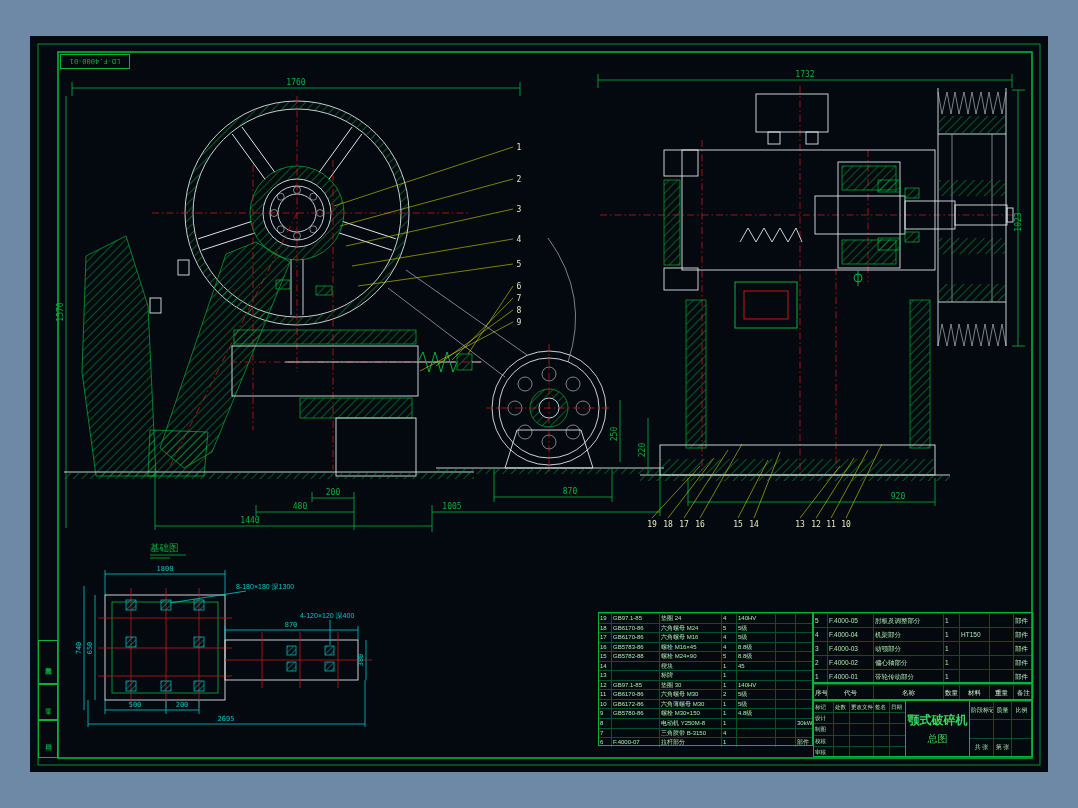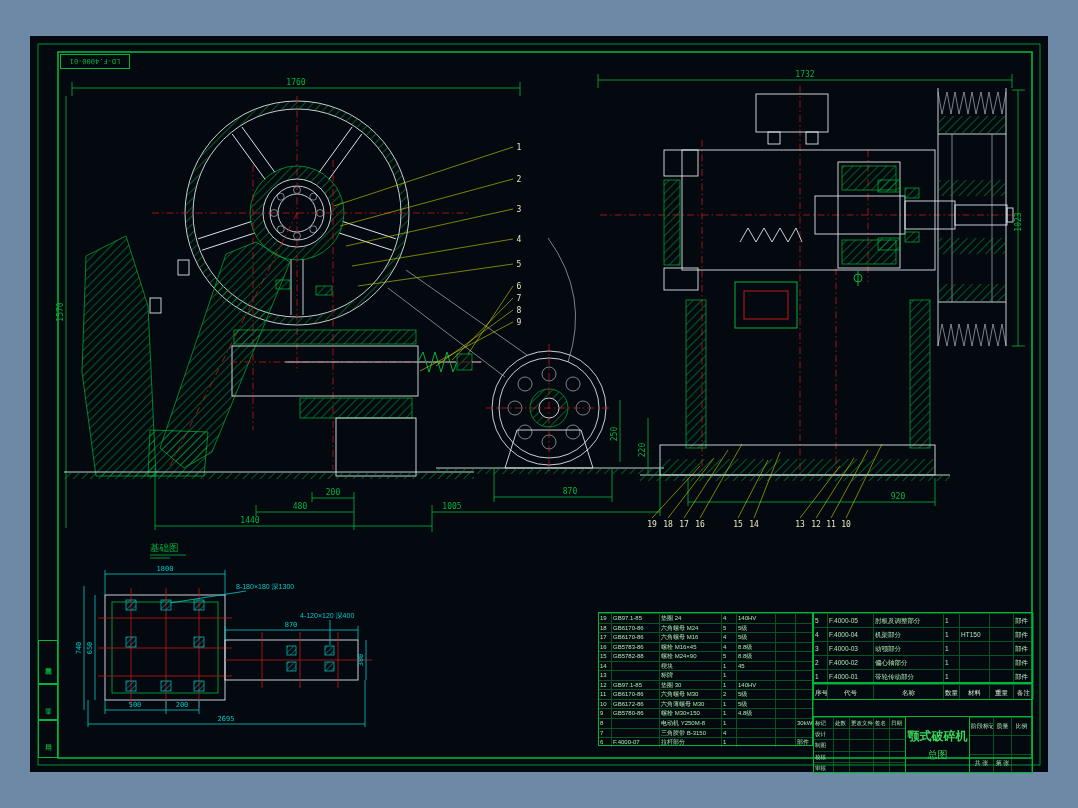--- a/index.html
+++ b/index.html
@@ -48,21 +48,21 @@
   .cols-tbr{grid-template-columns:24px 18px 20px;}
   .parts-left .trow{height:9.55px;}
   .parts-right-rows .trow{height:14px;}
   .tcell{border-right:1px solid rgba(0,180,60,.45);border-top:1px solid rgba(0,180,60,.45);
          color:#a9e7b0;font:6px "Liberation Sans",sans-serif;line-height:9px;padding:0 1px;
          overflow:hidden;white-space:nowrap;box-sizing:border-box;}
   .parts-right-rows .tcell{line-height:13px;font-size:6.5px;}
   .parts-right-hdr{grid-template-columns:14px 46px 70px 16px 30px 24px 20px;}
   .parts-right-hdr .tcell{line-height:15px;font-size:6.5px;color:#cdeccd;text-align:center;}
   .tb{position:absolute;left:813px;top:700px;width:220px;height:57px;border:1px solid var(--frame-green);
-      display:flex;box-sizing:border-box;margin-top:16px;}
+      display:flex;box-sizing:border-box;}
   .tb-left{width:92px;border-right:1px solid var(--frame-green);box-sizing:border-box;}
   .tb-left .trow{height:11.2px;}
   .tb-left .tcell{font-size:5.5px;line-height:10px;}
   .tb-center{width:64px;border-right:1px solid var(--frame-green);box-sizing:border-box;display:flex;
              flex-direction:column;align-items:center;justify-content:center;gap:3px;}
   .tb-big{color:#39d65a;font:700 12px "Liberation Sans",sans-serif;white-space:nowrap;}
   .tb-sub{color:#39d65a;font:10px "Liberation Sans",sans-serif;}
   .tb-right{flex:1;}
   .tb-right .trow{height:18.4px;}
   .tb-right .tcell{font-size:6px;line-height:17px;text-align:center;}

